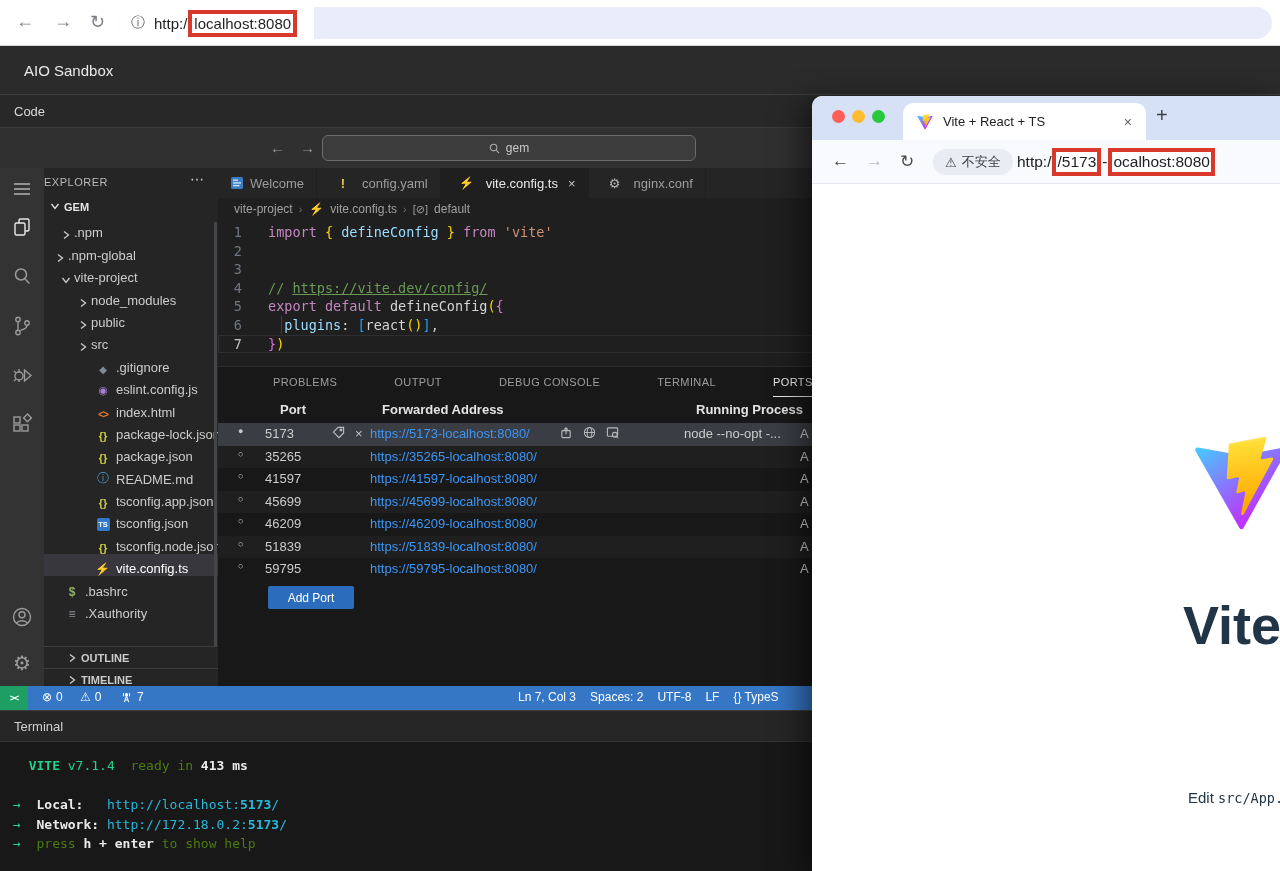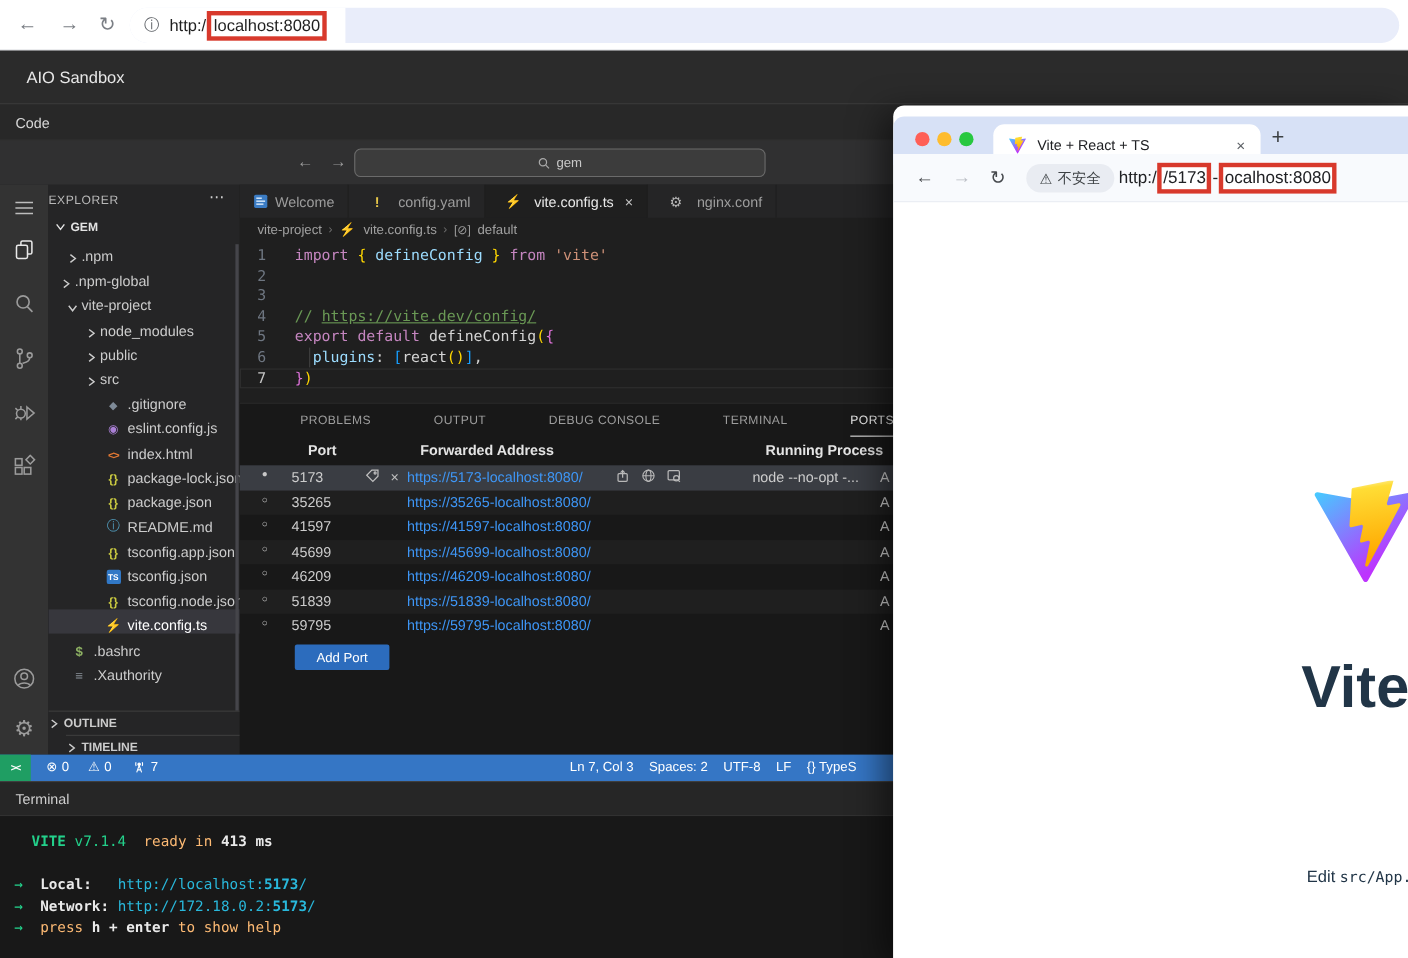--- a/index.html
+++ b/index.html
@@ -62,23 +62,23 @@
   .fi.json { color:#cbcb41; font-weight:bold; font-size:11px; }
   .fi.info { color:#519aba; font-size:12px; }
   .fi.vite { color:#f7d336; font-size:12px; }
   .fi.dollar { color:#8fb364; font-weight:bold; font-size:12px; }
   .fi.xlines { color:#8a9199; font-size:12px; }
   .fi.yaml { color:#e8c84a; font-weight:bold; font-size:13px; }
   .fi.gear { color:#b5b5b5; font-size:13px; }
   .tsbox { display:inline-block; width:13px; height:13px; background:#3178c6; color:#fff;
     font-size:7.5px; font-weight:bold; line-height:13px; text-align:center; border-radius:2px; }
   .sb-section { position:absolute; left:0; width:174px; height:22px; border-top:1px solid #3d3d3d;
-    display:flex; align-items:center; gap:4px; padding-left:0; font-size:11px; font-weight:bold;
+    display:flex; align-items:center; gap:4px; padding-left:23px; font-size:11px; font-weight:bold;
     color:#cccccc; }
-  .sb-out { top:478px; } .sb-time { top:500px;margin-left:16px; }
+  .sb-out { top:478px; } .sb-time { top:500px; }
   .sb-scroll { position:absolute; right:1px; top:54px; width:3px; height:424px; background:#45454a; }
 
   
   .editor { position:absolute; left:218px; top:40px; width:1062px; height:198px; background:#1f1f1f; }
   .vtabs { position:absolute; left:0; top:0; width:1062px; height:30px; background:#252526; display:flex; }
   .vtab { height:30px; display:flex; align-items:center; gap:6px; padding:0 12px;
     border-right:1px solid #1f1f1f; font-size:13px; color:#9d9d9d; cursor:pointer; }
   .vtab.active { background:#1f1f1f; color:#e8e8e8; }
   .vtx { margin-left:4px; color:#c5c5c5; font-size:13px; }
   .crumbs { position:absolute; left:0; top:30px; width:1062px; height:22px; display:flex;
@@ -135,27 +135,27 @@
   .sb-right { position:absolute; left:518px; top:4px; display:flex; gap:14px; white-space:nowrap; }
 
   
   .term-head { position:absolute; left:0; top:710px; width:1280px; height:32px; background:#262626;
     border-top:1px solid #3e3e3e; border-bottom:1px solid #333; display:flex; align-items:center; }
   .term-head span { margin-left:14px; font-size:13px; color:#cfcfcf; }
   .terminal { position:absolute; left:0; top:742px; width:1280px; height:129px; background:#181818;
     padding:14px 0 0 13px; font-family:"DejaVu Sans Mono", monospace; font-size:13px; }
   .tl { height:19.5px; line-height:19.5px; white-space:pre; }
   .t-g { color:#23d18b; } .t-gb { color:#23d18b; font-weight:bold; }
-  .t-dim { color:#fdba74; } .t-w { color:#eaeaea; font-weight:bold; }
+  .t-dim { color:#4d7c0f; } .t-w { color:#eaeaea; font-weight:bold; }
   .t-cy { color:#29b8db; } .t-cyb { color:#29b8db; font-weight:bold; }
 
   
   .popup { position:absolute; left:812px; top:96px; width:468px; height:775px; background:#fff;
     border-radius:10px 0 0 0; box-shadow:-10px 6px 30px rgba(0,0,0,.5); overflow:hidden; }
-  .pp-strip { position:absolute; left:0; top:10px; width:468px; height:44px; background:#d7e1f6;
+  .pp-strip { position:absolute; left:0; top:0; width:468px; height:44px; background:#d7e1f6;
     border-radius:10px 0 0 0; }
   .light { position:absolute; top:14px; width:13px; height:13px; border-radius:50%; }
   .l-r { left:20px; background:#ff5f57; } .l-y { left:40px; background:#febc2e; }
   .l-g { left:60px; background:#28c840; }
   .pp-tab { position:absolute; left:91px; top:7px; width:243px; height:37px; background:#fff;
     border-radius:10px 10px 0 0; display:flex; align-items:center; }
   .pp-fav { margin-left:14px; width:16px; height:16px; flex:none; }
   .pp-tab-title { margin-left:10px; font-size:13px; color:#202124; white-space:nowrap; overflow:hidden; }
   .pp-tab-x { position:absolute; right:14px; color:#5f6368; font-size:14px; cursor:pointer; }
   .pp-plus { position:absolute; left:344px; top:8px; font-size:20px; font-weight:300; color:#3c4043;

